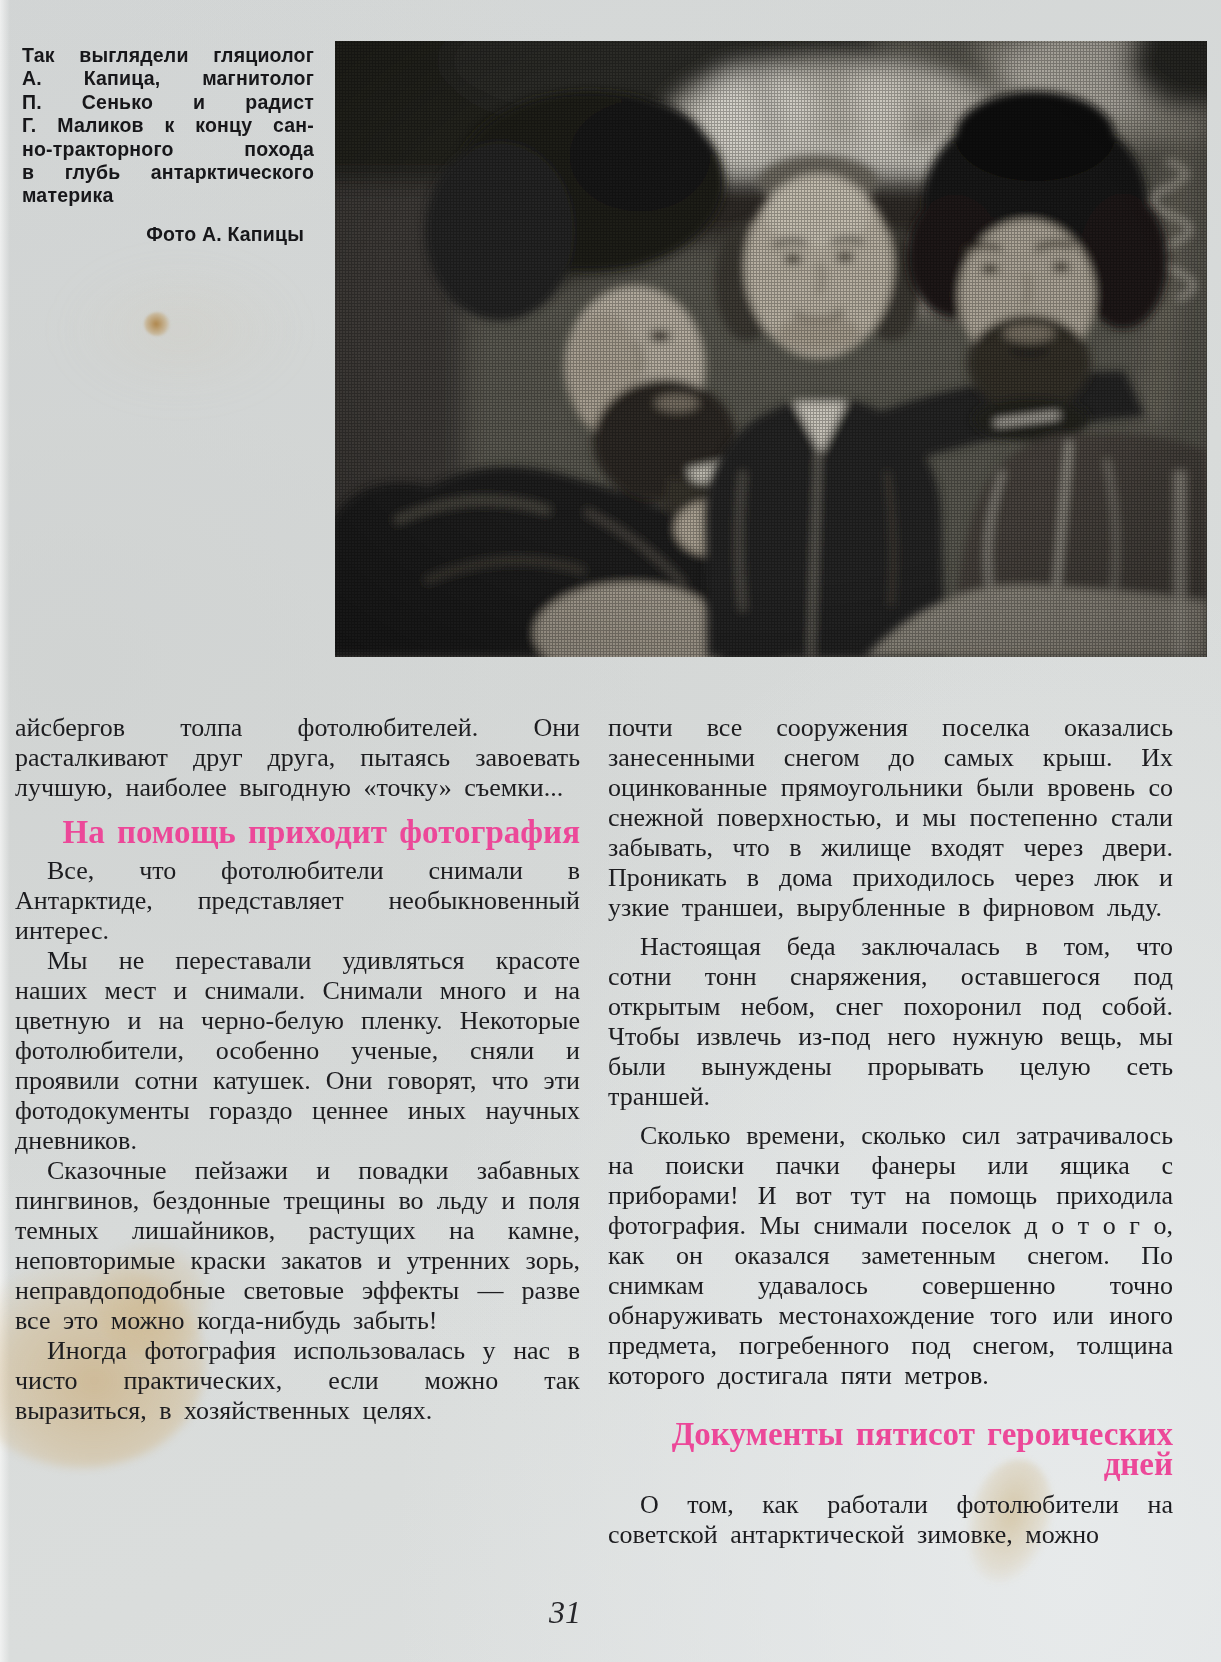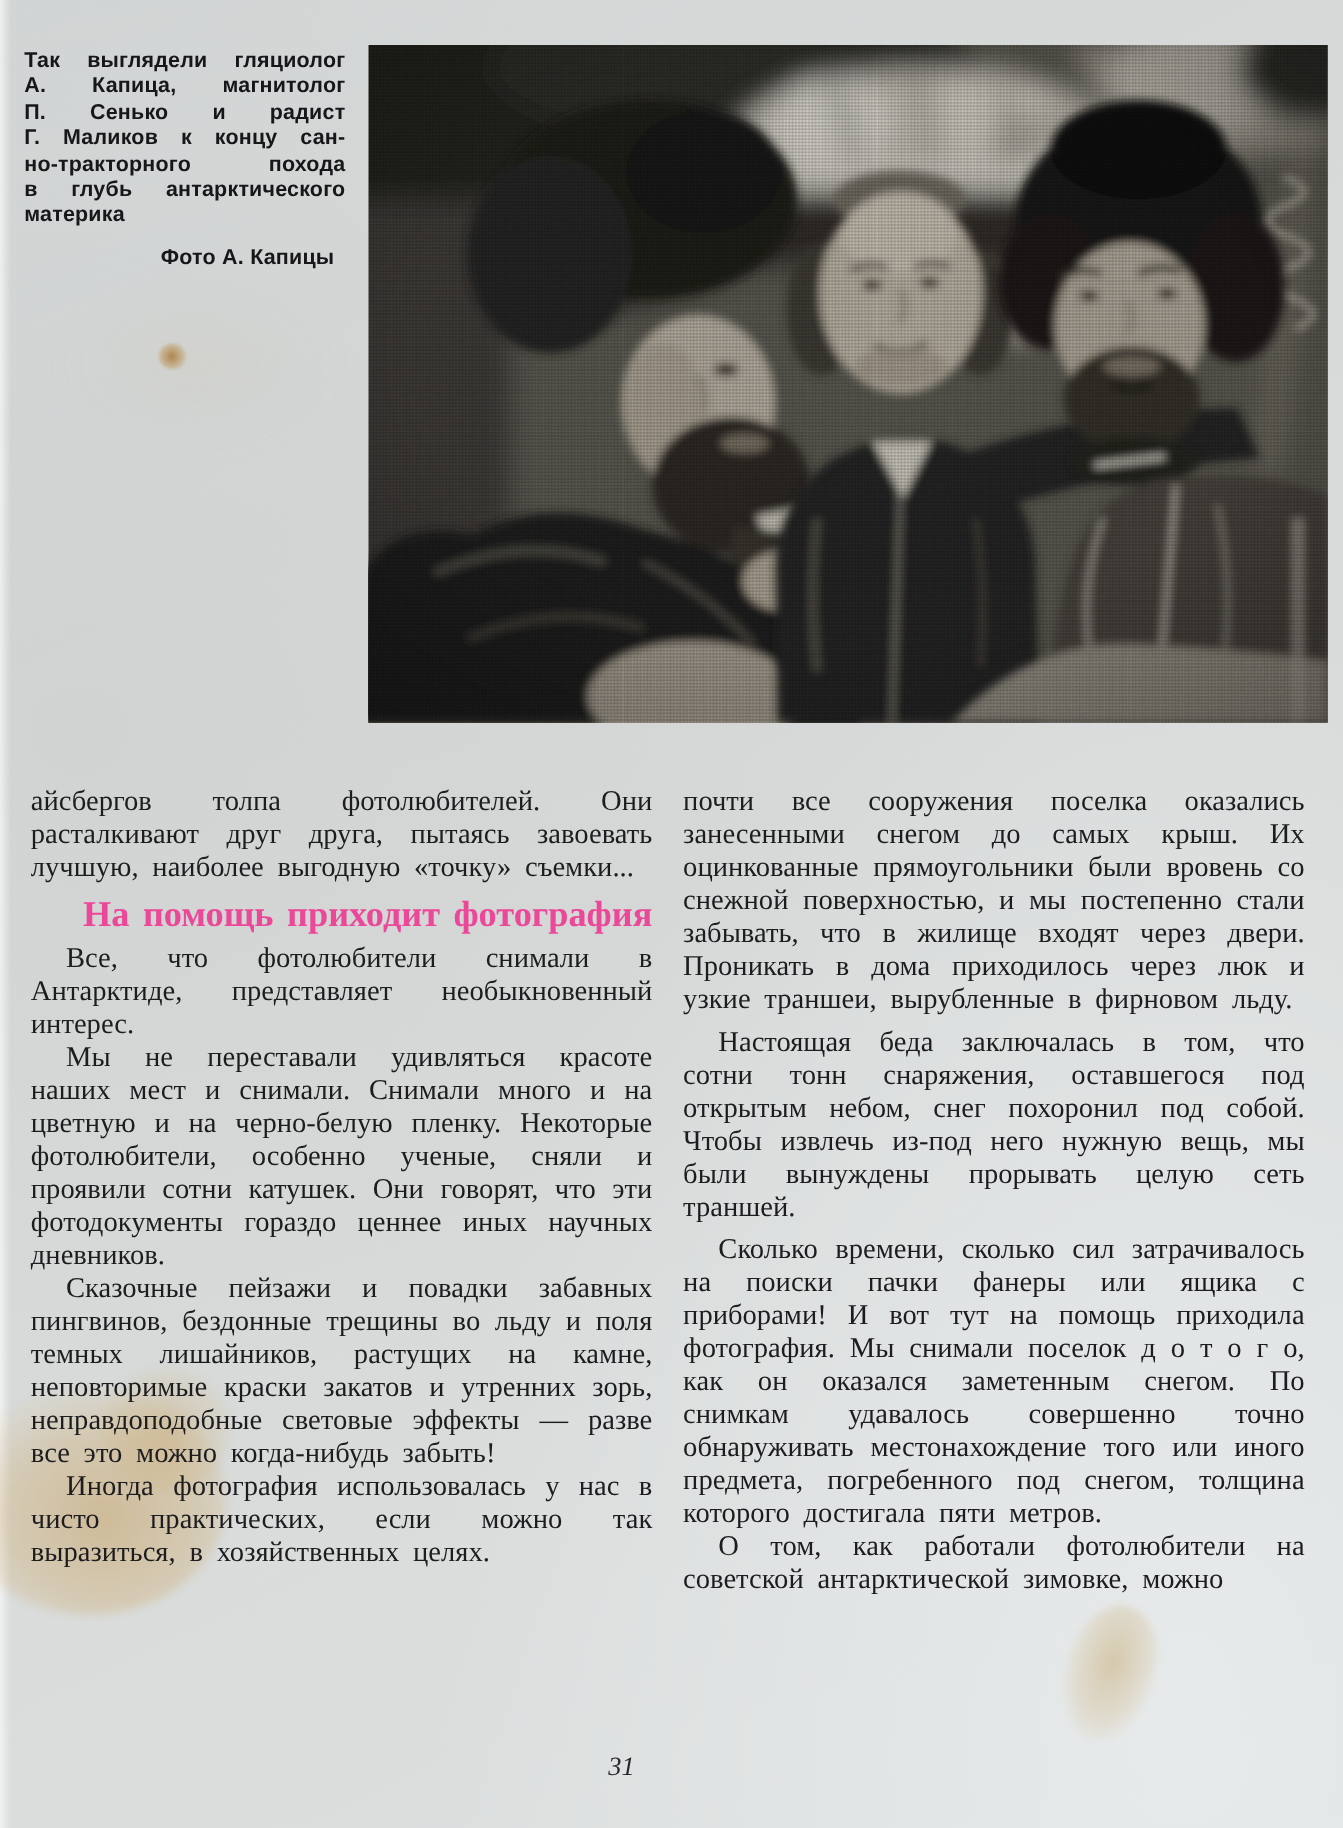--- a/index.html
+++ b/index.html
@@ -24,32 +24,32 @@
   .cap-line.last{text-align-last:left;}
   .cap-credit{margin-top:15px;text-align:right;padding-right:10px;}
   
   .photo{position:absolute;left:335px;top:41px;width:872px;height:616px;
     background:#514f4a;overflow:hidden;}
   .photo svg{display:block;width:100%;height:100%;}
   .photo::after{content:"";position:absolute;inset:0;pointer-events:none;
     background-image:radial-gradient(rgba(25,24,22,.30) 1px, transparent 1.4px);
     background-size:3px 3px;mix-blend-mode:multiply;}
   
-  .columns{position:absolute;left:28px;top:713px;width:1158px;display:flex;gap:28px;
+  .columns{position:absolute;left:15px;top:713px;width:1158px;display:flex;gap:28px;
     color:#1d1d20;}
   .col{width:565px;}
   .col p{margin:0;font-size:26px;line-height:30px;text-align:justify;word-spacing:6px;}
   .col p.ind{text-indent:32px;}
   .col p.gap{margin-top:9px;}
   .col h3{margin:14px 0 9px;font-size:33px;line-height:30px;font-weight:bold;
     text-align:right;word-spacing:4px;color:#ec4899;}
   .col h3.h-right{margin:28px 0 11px;}
   
   .page-number{position:absolute;top:1594px;left:0;width:1130px;text-align:center;
-    font-style:italic;font-size:24px;color:#26262a;}
+    font-style:italic;font-size:32px;color:#26262a;}
   
   .stain{position:absolute;border-radius:50%;pointer-events:none;}
   .stain-dot{left:144px;top:312px;width:27px;height:24px;filter:blur(1px);
     background:radial-gradient(circle at 45% 50%, rgba(166,114,40,.8) 0%, rgba(186,142,72,.35) 55%, rgba(186,142,72,0) 74%);}
   .stain-big-a{left:-42px;top:1260px;width:248px;height:208px;filter:blur(4px);
     background:radial-gradient(ellipse at 55% 58%, rgba(198,160,98,.55) 0%, rgba(206,173,116,.38) 45%, rgba(212,182,128,.14) 66%, rgba(212,182,128,0) 78%);}
   .stain-big-b{left:92px;top:1240px;width:118px;height:116px;filter:blur(4px);
     background:radial-gradient(circle at 50% 55%, rgba(200,165,105,.42) 0%, rgba(206,175,118,.16) 58%, rgba(206,175,118,0) 75%);}
   .stain-right{left:968px;top:1458px;width:82px;height:126px;filter:blur(3px);transform:rotate(16deg);
     background:radial-gradient(ellipse at 50% 42%, rgba(198,169,110,.5) 0%, rgba(206,178,124,.22) 55%, rgba(206,178,124,0) 76%);}
@@ -214,19 +214,20 @@
       <h3>На помощь приходит фотография</h3>
       <p class="ind">Все, что фотолюбители снимали в Антарктиде, представляет необыкновенный интерес.</p>
       <p class="ind">Мы не переставали удивляться красоте наших мест и снимали. Снимали много и на цветную и на черно-белую пленку. Некоторые фотолюбители, особенно ученые, сняли и проявили сотни катушек. Они говорят, что эти фотодокументы гораздо ценнее иных научных дневников.</p>
       <p class="ind">Сказочные пейзажи и повадки забавных пингвинов, бездонные трещины во льду и поля темных лишайников, растущих на камне, неповторимые краски закатов и утренних зорь, неправдоподобные световые эффекты — разве все это можно когда-нибудь забыть!</p>
       <p class="ind">Иногда фотография использовалась у нас в чисто практических, если можно так выразиться, в хозяйственных целях.</p>
     </div>
     <div class="col">
       <p class="noind">почти все сооружения поселка оказались занесенными снегом до самых крыш. Их оцинкованные прямоугольники были вровень со снежной поверхностью, и мы постепенно стали забывать, что в жилище входят через двери. Проникать в дома приходилось через люк и узкие траншеи, вырубленные в фирновом льду.</p>
       <p class="ind gap">Настоящая беда заключалась в том, что сотни тонн снаряжения, оставшегося под открытым небом, снег похоронил под собой. Чтобы извлечь из-под него нужную вещь, мы были вынуждены прорывать целую сеть траншей.</p>
       <p class="ind gap">Сколько времени, сколько сил затрачивалось на поиски пачки фанеры или ящика с приборами! И вот тут на помощь приходила фотография. Мы снимали поселок д о  т о г о, как он оказался заметенным снегом. По снимкам удавалось совершенно точно обнаруживать местонахождение того или иного предмета, погребенного под снегом, толщина которого достигала пяти метров.</p>
+      <h3 class="h-right">Документы пятисот героических дней</h3>
       <p class="ind">О том, как работали фотолюбители на советской антарктической зимовке, можно</p>
     </div>
   </div>
 
   <div class="page-number">31</div>
 
 </div>
 
 </body></html>

